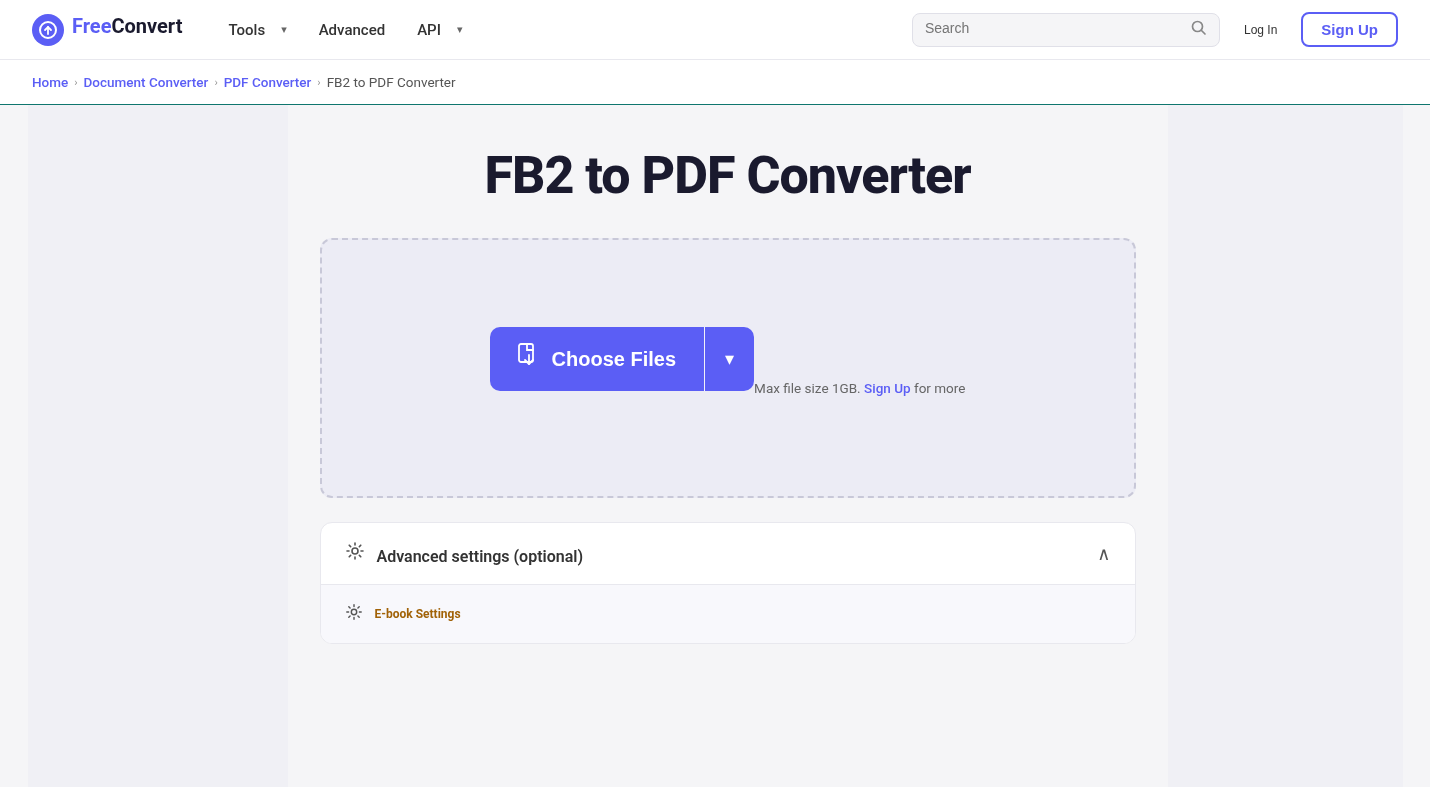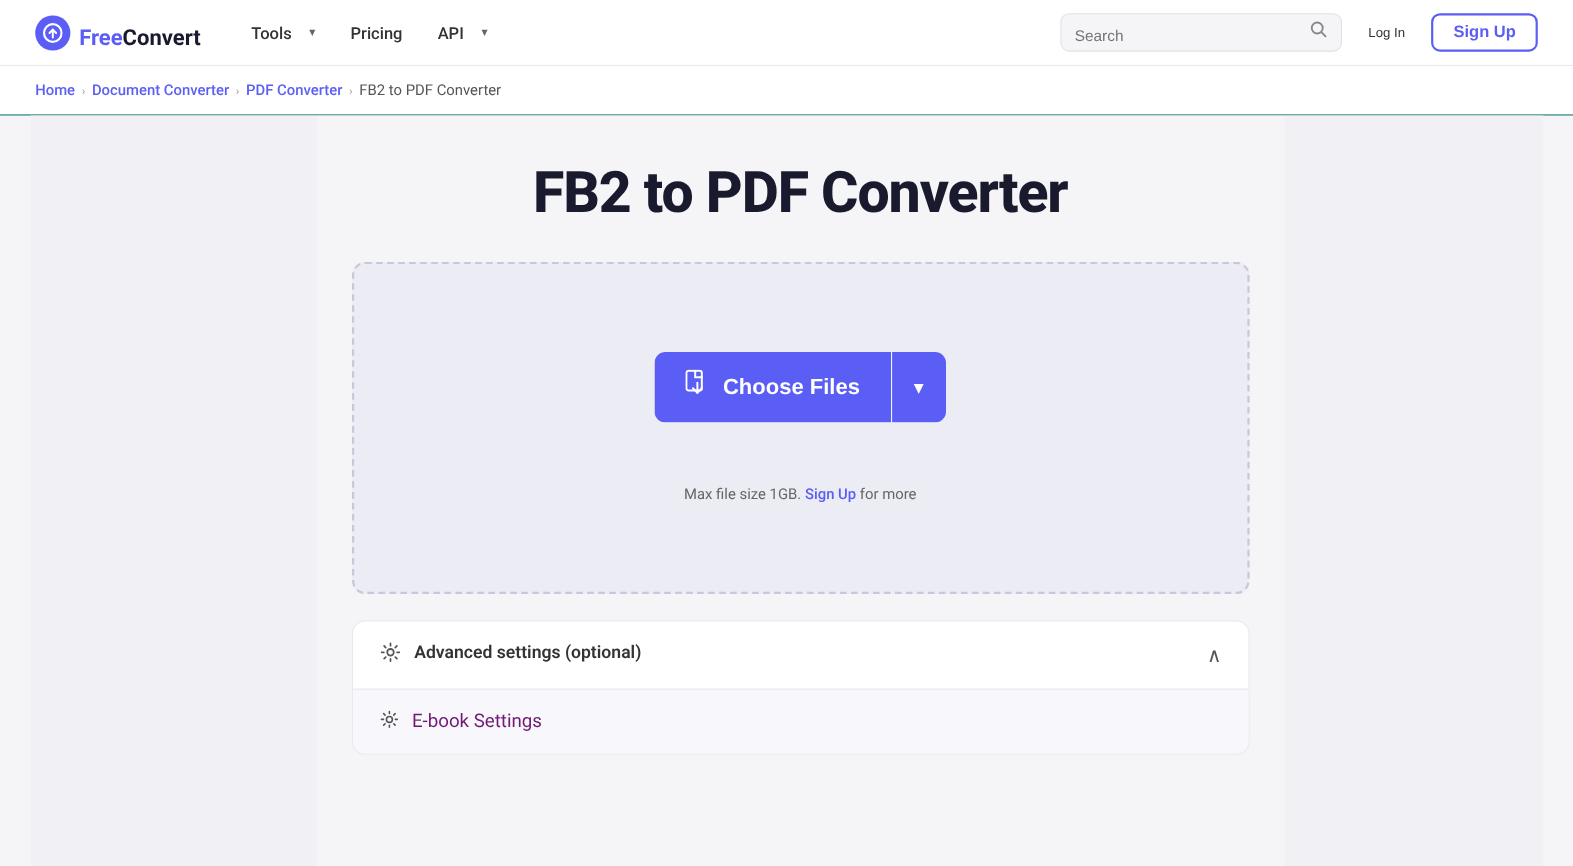--- a/index.html
+++ b/index.html
@@ -11,21 +11,21 @@
       border-bottom: 1px solid #e8e8ee;
       display: flex;
       align-items: center;
       padding: 0 32px;
       height: 60px;
       position: relative;
       z-index: 10;
     }
     .navbar-logo {
       display: flex;
-      align-items: flex-end;
+      align-items: flex-start;
       gap: 8px;
       text-decoration: none;
       margin-right: 32px;
     }
     .logo-icon {
       width: 32px;
       height: 32px;
       background: #5b5ef5;
       border-radius: 50%;
       display: flex;
@@ -63,26 +63,26 @@
     }
     .nav-chevron { font-size: 11px; color: #666; }
 
     .nav-right {
       display: flex;
       align-items: center;
       gap: 12px;
     }
     .search-bar {
       display: flex;
-      align-items: flex-end;
+      align-items: flex-start;
       background: #f5f5f7;
       border: 1px solid #e0e0e8;
       border-radius: 8px;
       padding: 6px 12px;
-      width: 256px;
+      width: 308px;
       gap: 8px;
     }
     .search-bar input {
       border: none;
       background: transparent;
       outline: none;
       font-size: 14px;
       color: #666;
       width: 100%;
     }
@@ -172,21 +172,21 @@
       color: #555;
     }
 
     
     .upload-box {
       border: 2px dashed #c8c8d8;
       border-radius: 12px;
       background: #ececf5;
       padding: 80px 40px;
       display: flex;
-      flex-direction: column;
+      flex-direction: row;
       align-items: center;
       justify-content: center;
       margin: 0 32px 24px 32px;
       min-height: 260px;
     }
 
     .choose-files-wrapper {
       display: flex;
       align-items: stretch;
       border-radius: 10px;
@@ -246,21 +246,21 @@
     .advanced-settings-header {
       display: flex;
       align-items: center;
       justify-content: space-between;
       padding: 18px 24px;
       cursor: pointer;
       user-select: none;
     }
     .advanced-settings-left {
       display: flex;
-      align-items: flex-start;
+      align-items: flex-end;
       gap: 12px;
     }
     .gear-icon-svg {
       color: #555;
       font-size: 20px;
     }
     .advanced-settings-title {
       font-size: 16px;
       font-weight: 600;
       color: #333;
@@ -274,23 +274,23 @@
     .ebook-settings-card {
       background: #f8f8fc;
       border-top: 1px solid #e8e8ee;
       padding: 18px 24px;
       display: flex;
       align-items: center;
       gap: 12px;
       cursor: pointer;
     }
     .ebook-settings-title {
-      font-size: 17px;
-      font-weight: 400;
-      color: #701a75;
+      font-size: 12px;
+      font-weight: 700;
+      color: #a16207;
     }
   </style>
 </head>
 <body>
 
 <nav class="navbar">
   <a class="navbar-logo" href="#">
     <div class="logo-icon">
       <svg width="18" height="18" viewBox="0 0 18 18" fill="none">
         <circle cx="9" cy="9" r="8" stroke="white" stroke-width="2"></circle>
@@ -302,21 +302,21 @@
       <span class="free">Free</span><span class="convert">Convert</span>
     </span>
   </a>
 
   <div class="nav-links">
     <a class="nav-item" href="#">
       <span>Tools</span>
       <span class="nav-chevron">▾</span>
     </a>
     <a class="nav-item" href="#">
-      <span>Pricing</span>
+      <span>Advanced</span>
     </a>
     <a class="nav-item" href="#">
       <span>API</span>
       <span class="nav-chevron">▾</span>
     </a>
   </div>
 
   <div class="nav-right">
     <div class="search-bar">
       <input type="text" placeholder="Search" style="">

